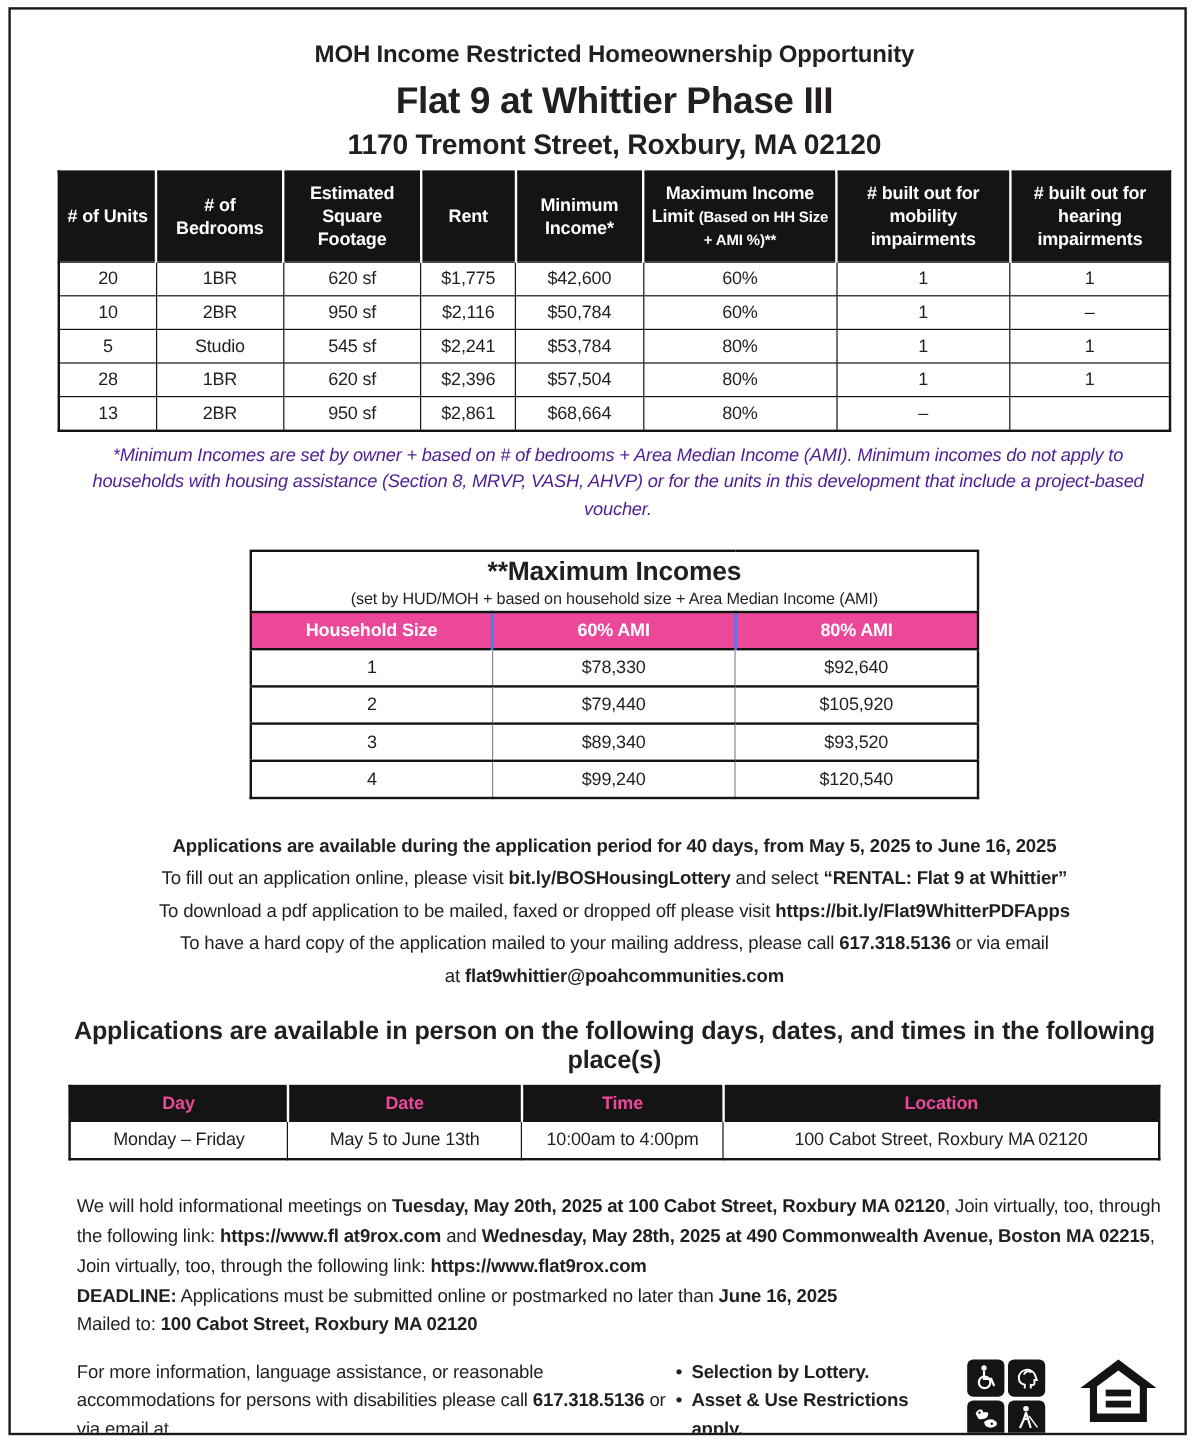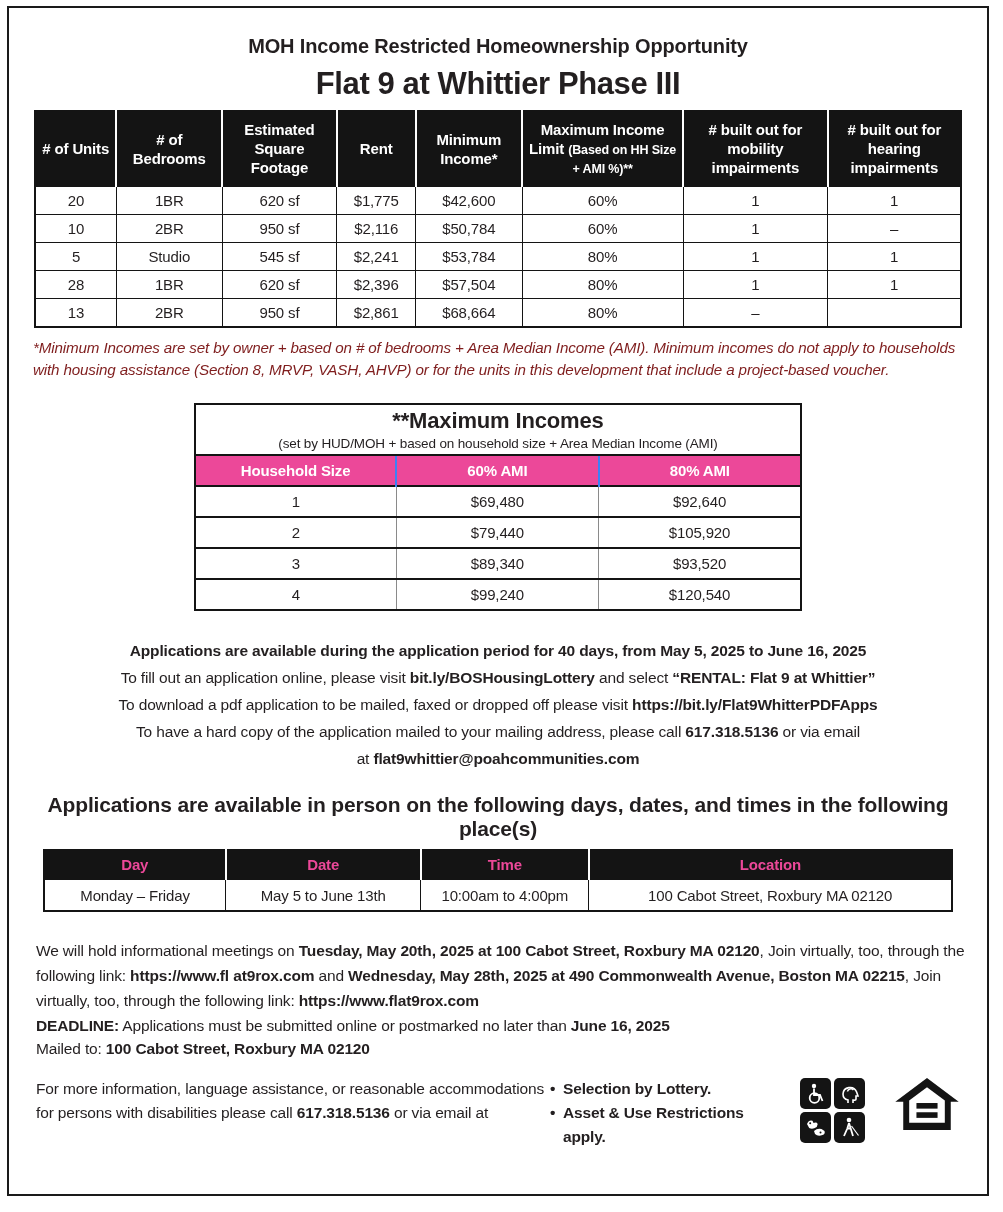--- a/index.html
+++ b/index.html
@@ -3,21 +3,21 @@
 <meta charset="utf-8">
 <style>
   html,body{margin:0;padding:0;background:#fff;}
   body{
     width:1003px;height:1212px;position:relative;
     font-family:"Liberation Sans",sans-serif;color:#231f20;
     letter-spacing:-0.15px;
   }
   .frame{
     position:absolute;left:7px;top:6px;width:982px;height:1190px;
-    border:2.5px solid #1a1a1a;background:#fff;box-sizing:border-box;overflow:hidden;
+    border:2.5px solid #1a1a1a;background:#fff;box-sizing:border-box;overflow:hidden;padding-left:28px;
   }
   .center{text-align:center;}
   .b{font-weight:bold;}
 
   .kicker{margin-top:27px;font-size:20px;font-weight:bold;}
   .main-title{margin-top:8px;font-size:31px;font-weight:bold;letter-spacing:-0.4px;}
   .address{margin-top:5px;font-size:23.5px;font-weight:bold;}
 
   .lottery-caption{margin-top:36px;font-size:17.5px;font-weight:bold;}
 
@@ -29,21 +29,21 @@
   }
   .lottery-table th + th{border-left:2px solid #fff;}
   .th-sub{font-size:12.5px;font-weight:bold;}
   .lottery-table td{
     border:1.6px solid #141414;text-align:center;font-size:15px;
     padding:3px 2px;height:21px;vertical-align:middle;
   }
 
   .footnote{
     margin:9px 18px 0 24px;font-style:italic;font-size:15.2px;line-height:1.5;
-    color:#7f1d1d;text-align:left;
+    color:#4c1d95;text-align:center;
   }
 
   .max-table{width:608px;margin:21px auto 0;border:2.5px solid #141414;table-layout:fixed;}
   .max-title-cell{padding:7px 4px 6px;text-align:center;border-bottom:2.5px solid #141414;}
   .max-title{font-size:22px;font-weight:bold;}
   .max-subtitle{font-size:13.5px;margin-top:2px;}
   .max-table th{
     background:#ec4899;color:#fff;font-size:15px;font-weight:bold;padding:6px 3px;
   }
   .max-table th + th{border-left:2px solid #3b82f6;}
@@ -81,20 +81,21 @@
   .eho{margin-left:24px;width:76px;text-align:center;}
   .eho svg{display:block;margin:0 auto;}
 </style>
 </head>
 <body>
 
 <div class="frame">
 
   <div class="center kicker">MOH Income Restricted Homeownership Opportunity</div>
   <div class="center main-title">Flat 9 at Whittier Phase III</div>
+  <div class="center address">1170 Tremont Street, Roxbury, MA 02120</div>
 
 
   <table class="lottery-table">
     <colgroup>
       <col style="width:8.8%">
         <col style="width:11.4%">
         <col style="width:12.4%">
         <col style="width:8.5%">
       <col style="width:11.5%">
         <col style="width:17.4%">
@@ -184,21 +185,21 @@
       </tr>
       <tr>
           <th>Household Size</th>
           <th>60% AMI</th>
           <th>80% AMI</th>
         </tr>
     </thead>
     <tbody>
         <tr>
           <td>1</td>
-          <td>$69,480</td>
+          <td>$78,330</td>
           <td>$92,640</td>
         </tr>
         <tr>
           <td>2</td>
           <td>$79,440</td>
           <td>$105,920</td>
         </tr>
         <tr>
           <td>3</td>
           <td>$89,340</td>

